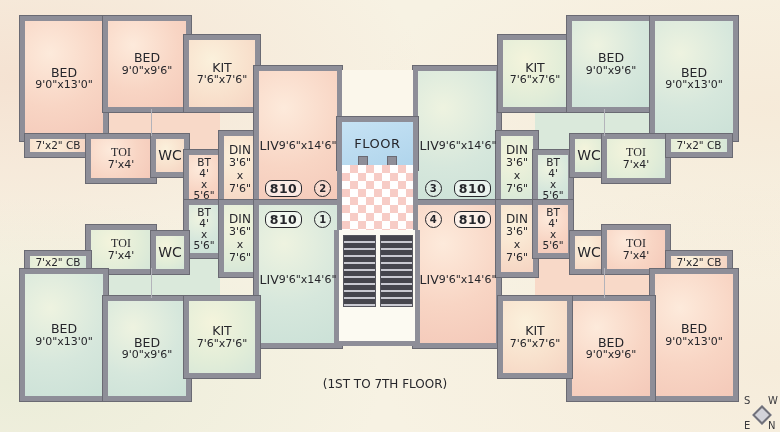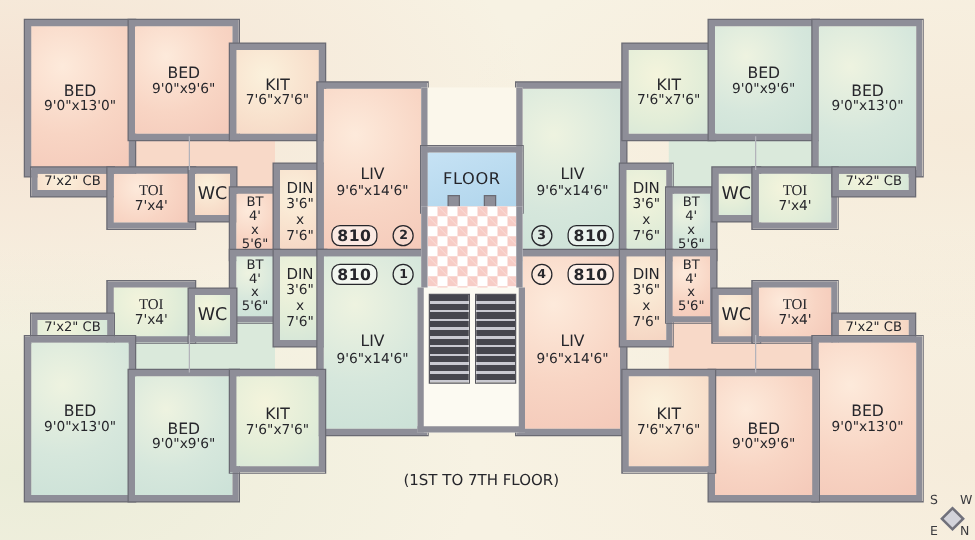--- a/index.html
+++ b/index.html
@@ -28,21 +28,21 @@
   .greenflat{background:#dae9db;}
   .rname{font-size:12.5px;}
   .rdims{font-size:11px;white-space:pre-line;}
   .din .rname{font-size:12px;line-height:1.15;}
   .din .rdims{font-size:11px;line-height:1.15;}
   .bt .rname{font-size:10.5px;line-height:1.05;}
   .bt .rdims{font-size:10.5px;line-height:1.05;}
   .toi .rname{font-size:12px;font-family:Liberation Serif, serif;}
   .cb .rname{font-size:10.5px;}
   .wc .rname{font-size:14px;}
-  .livtext{position:absolute;z-index:3;display:flex;flex-direction:column;align-items:center;justify-content:center;text-align:center;}
+  .livtext{position:absolute;z-index:3;display:flex;flex-direction:row;align-items:center;justify-content:center;text-align:center;}
   .labelrow{position:absolute;z-index:3;display:flex;align-items:center;justify-content:center;gap:12px;}
   .plate810{border:1.5px solid #26262b;border-radius:7px;padding:0 4px;font-weight:bold;font-size:12.5px;background:rgba(255,255,255,.55);line-height:15px;letter-spacing:.5px;}
   .circlenum{width:15px;height:15px;border:1.4px solid #26262b;border-radius:50%;font-weight:bold;font-size:10px;display:flex;align-items:center;justify-content:center;background:rgba(255,255,255,.25);}
   .thinline{position:absolute;width:1px;background:#b3b3ba;z-index:2;}
   #niche{position:absolute;left:337px;top:70px;width:81px;height:52px;box-sizing:border-box;border-left:5px solid #8e8e98;border-right:5px solid #8e8e98;background:#fbf7eb;z-index:2;}
   #lift{
     position:absolute;left:337px;top:117px;width:81px;height:53px;box-sizing:border-box;
     border:5px solid #8e8e98;box-shadow:0 0 0 1px #6a6a73;z-index:2;
     background:linear-gradient(160deg,#c6e2f4 0%,#b0d5ec 100%);
     display:flex;align-items:center;justify-content:center;

